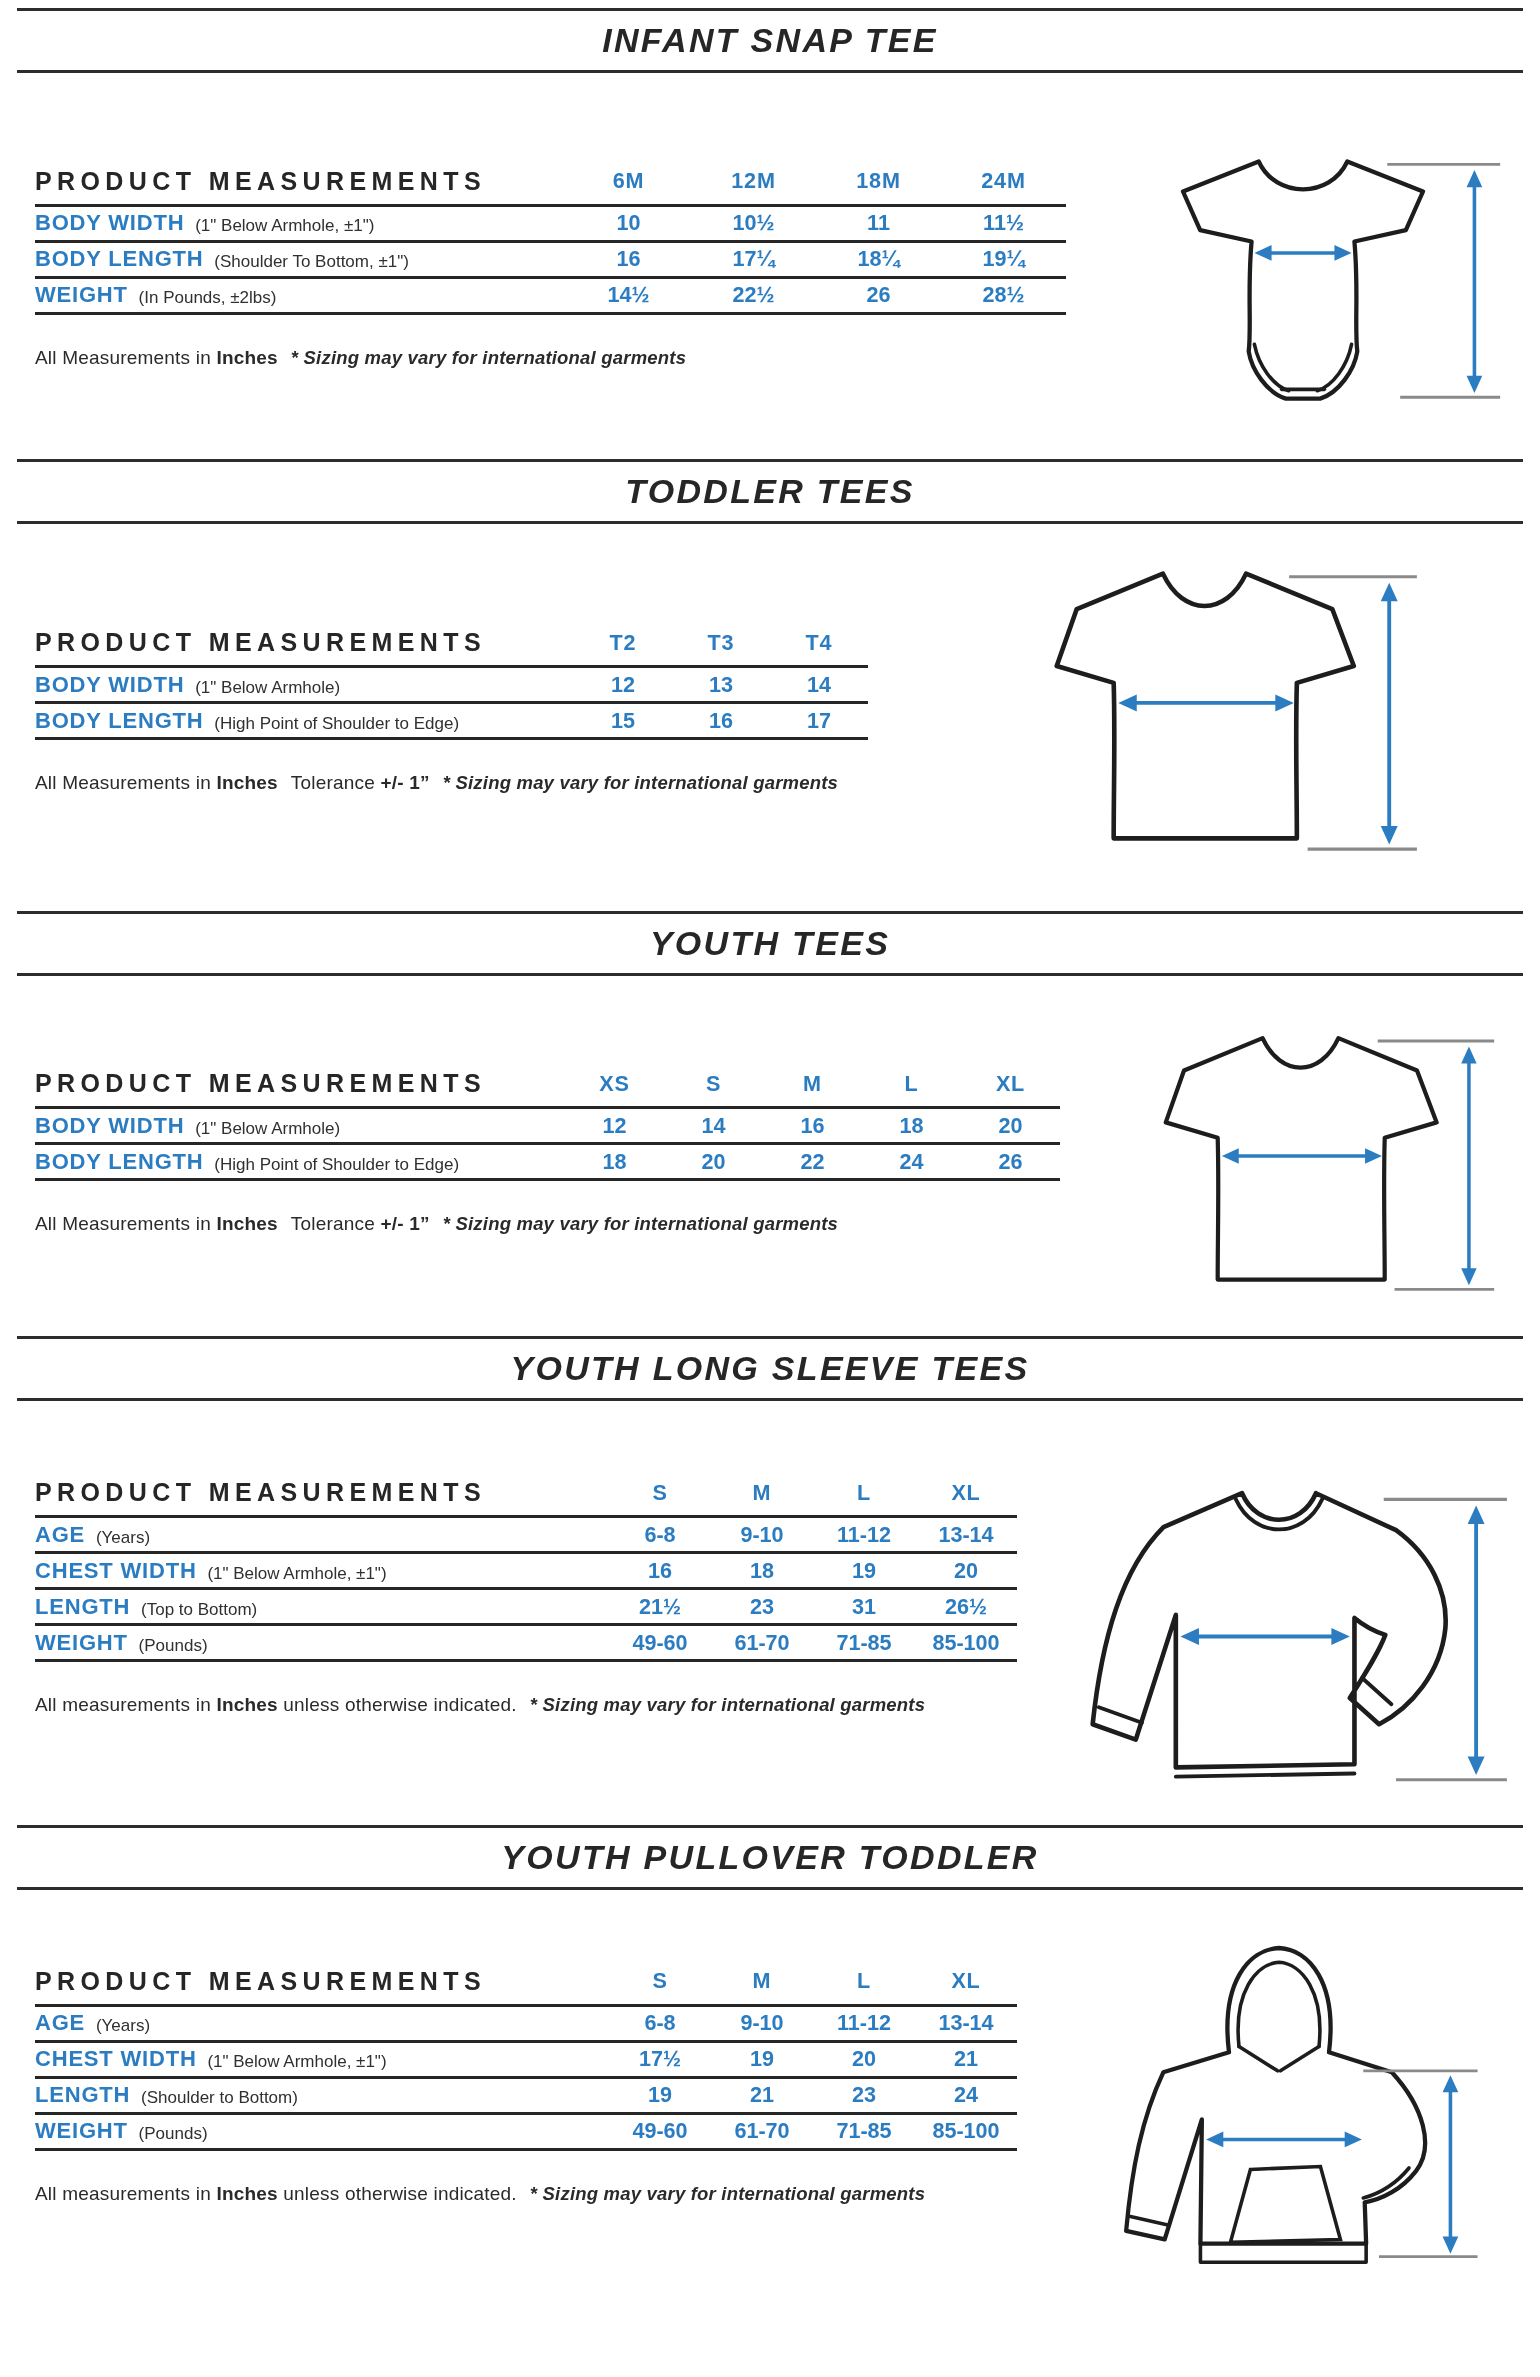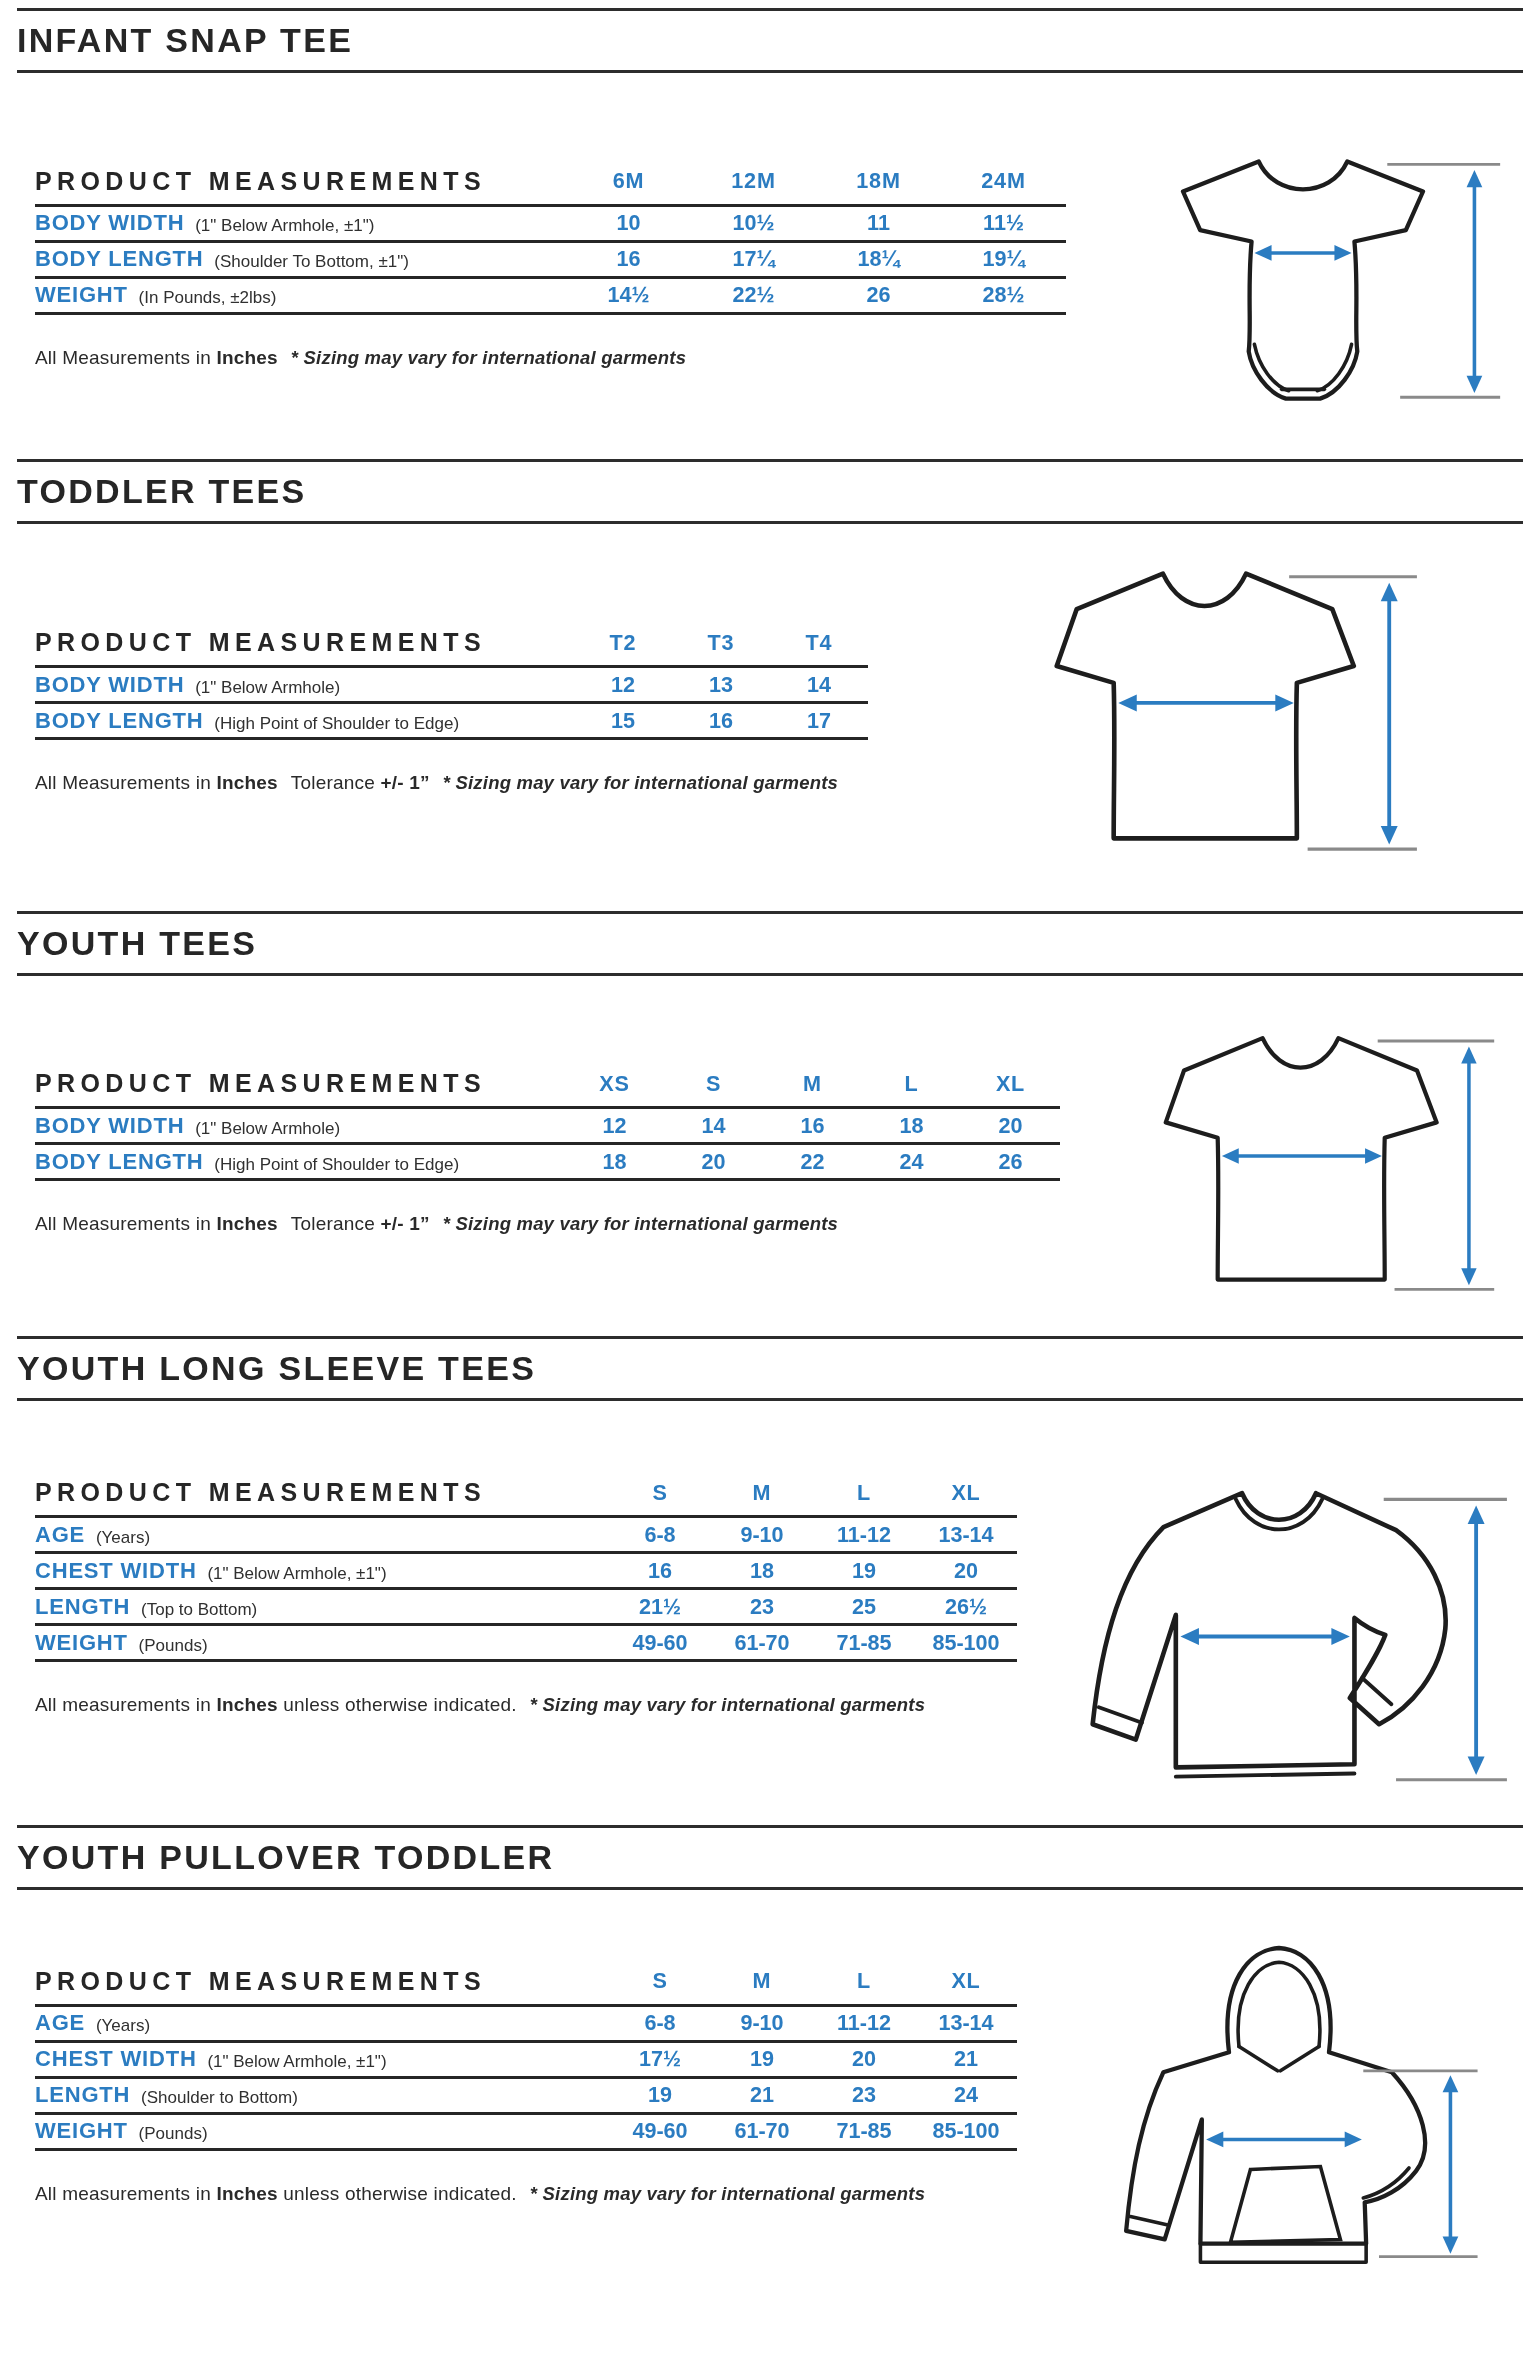--- a/index.html
+++ b/index.html
@@ -10,21 +10,21 @@
     color:#262626; overflow:hidden;
   }
   .page { padding-top:7.7px; }
 
   
   .title-bar {
     margin:0 17px;
     border-top:3.9px solid #2d2d2d;
     border-bottom:3.9px solid #2d2d2d;
     height:65px;
-    display:flex; align-items:center; justify-content:flex-start;
+    display:flex; align-items:center; justify-content:center;font-style:italic;
   }
   .title {
     font-size:34px; font-weight:bold; letter-spacing:2.3px; color:#262626;
   }
 
   
   .content { display:flex; align-items:flex-start; }
   .left-col { padding-left:35px; }
   .illus-col { flex:1; display:flex; justify-content:center; }
 
@@ -337,21 +337,21 @@
             <div class="cell-val">19</div>
             <div class="cell-val">20</div>
           </div>
           <div class="row">
             <div class="label-cell">
               <span class="row-label">LENGTH</span>
               <span class="row-sub">(Top to Bottom)</span>
             </div>
             <div class="cell-val">21½</div>
             <div class="cell-val">23</div>
-            <div class="cell-val">25</div>
+            <div class="cell-val">31</div>
             <div class="cell-val">26½</div>
           </div>
           <div class="row">
             <div class="label-cell">
               <span class="row-label">WEIGHT</span>
               <span class="row-sub">(Pounds)</span>
             </div>
             <div class="cell-val">49-60</div>
             <div class="cell-val">61-70</div>
             <div class="cell-val">71-85</div>

